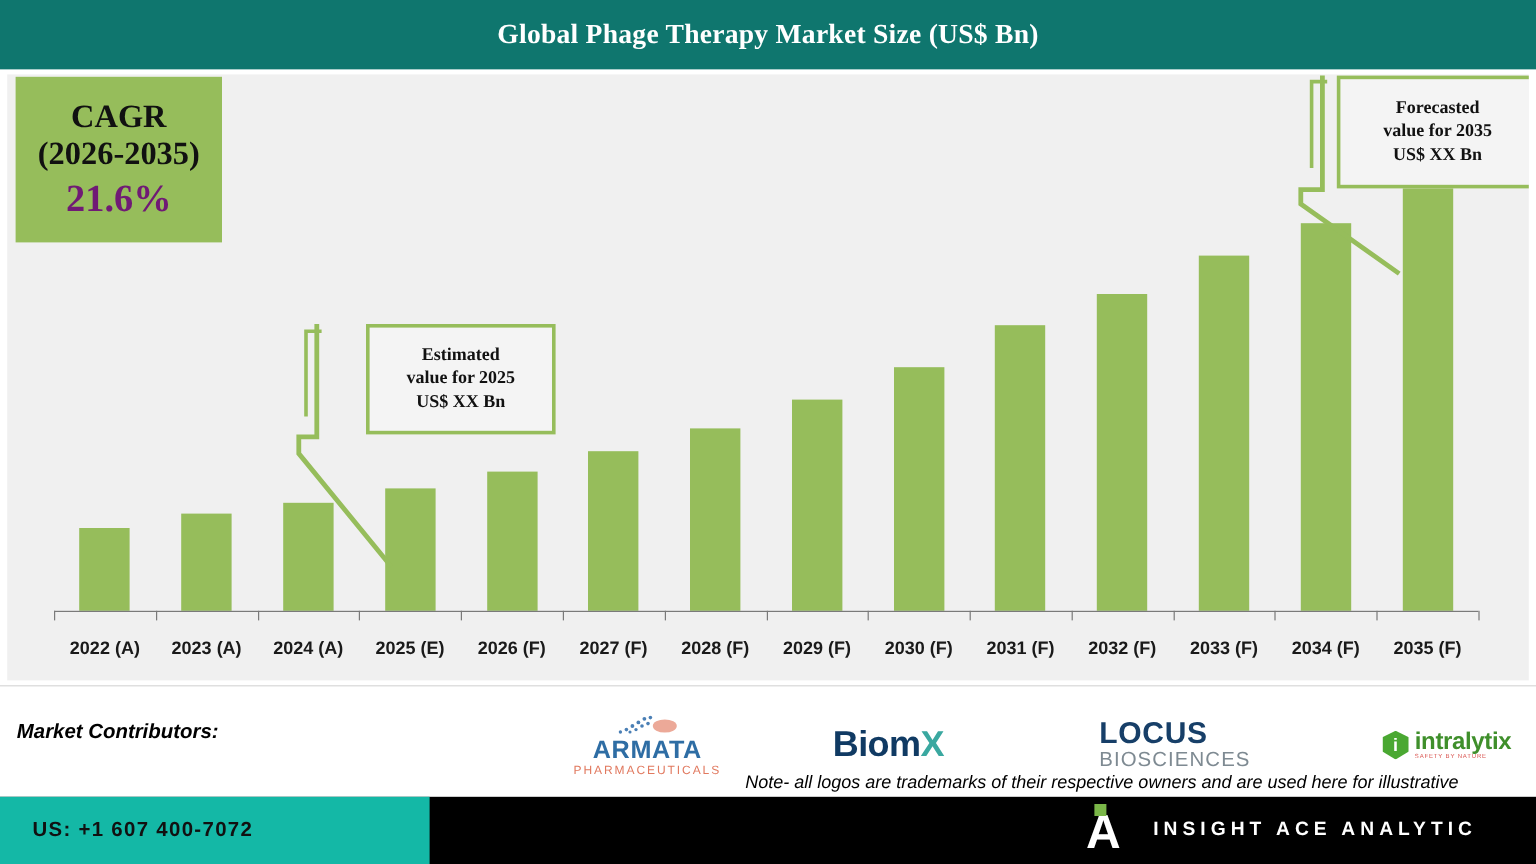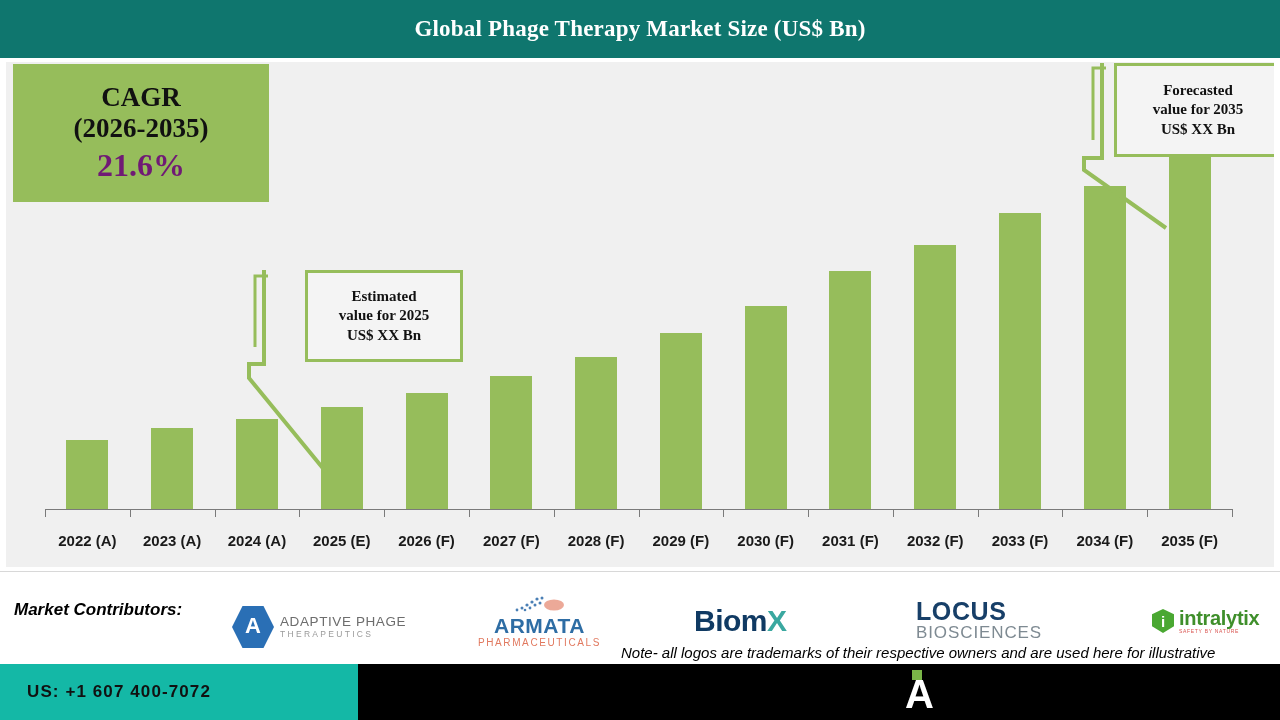--- a/index.html
+++ b/index.html
@@ -31,21 +31,21 @@
     padding: 4px 6px 0 6px;
   }
   .plot {
     position: absolute; left: 6px; top: 4px; width: 1268px; height: 505px;
     background: #f0f0f0;
     overflow: hidden;
   }
 
   
   .cagr-box {
-    position: absolute; left: 7px; top: 2px; width: 256px; height: 138px;
+    position: absolute; left: 7px; top: 2px; width: 172px; height: 138px;
     background: #96bd5b;
     display: flex; flex-direction: column; align-items: center; justify-content: center;
     font-family: "Liberation Serif", serif;
     line-height: 1.16;
   }
   .cagr-l1 { font-size: 27px; font-weight: bold; color: #111111; }
   .cagr-l2 { font-size: 27px; font-weight: bold; color: #111111; }
   .cagr-l3 { font-size: 32px; font-weight: bold; color: #701a75; margin-top: 2px; }
 
   
@@ -276,27 +276,20 @@
       <span>value for 2035</span>
       <span>US$ XX Bn</span>
     </div>
 
   </div>
 </div>
 
 <div class="contrib">
   <div class="contrib-label">Market Contributors:</div>
 
-  <div class="logo logo-apt">
-    <div class="apt-hex"></div>
-    <div class="apt-text">
-      <div class="apt-t1">ADAPTIVE PHAGE</div>
-      <div class="apt-t2">THERAPEUTICS</div>
-    </div>
-  </div>
 
   <div class="logo logo-armata">
     <div class="armata-mark">
       <svg width="60" height="18" viewBox="0 0 60 18">
         <g fill="#4a7fb5">
           <circle cx="8" cy="14" r="1.4"></circle>
             <circle cx="13" cy="12" r="1.5"></circle>
             <circle cx="18" cy="9" r="1.6"></circle>
           <circle cx="23" cy="6" r="1.6"></circle>
             <circle cx="28" cy="3" r="1.6"></circle>
@@ -336,14 +329,15 @@
 
 <div class="footer">
   <div class="footer-green">
     <div class="footer-phone">US: +1 607 400-7072</div>
   </div>
   <div class="footer-brand">
     <div class="brand-mark">
       <div class="brand-a">A</div>
       <div class="brand-sq"></div>
     </div>
+    <div class="brand-text">INSIGHT ACE ANALYTIC</div>
   </div>
 </div>
 
 </body></html>

